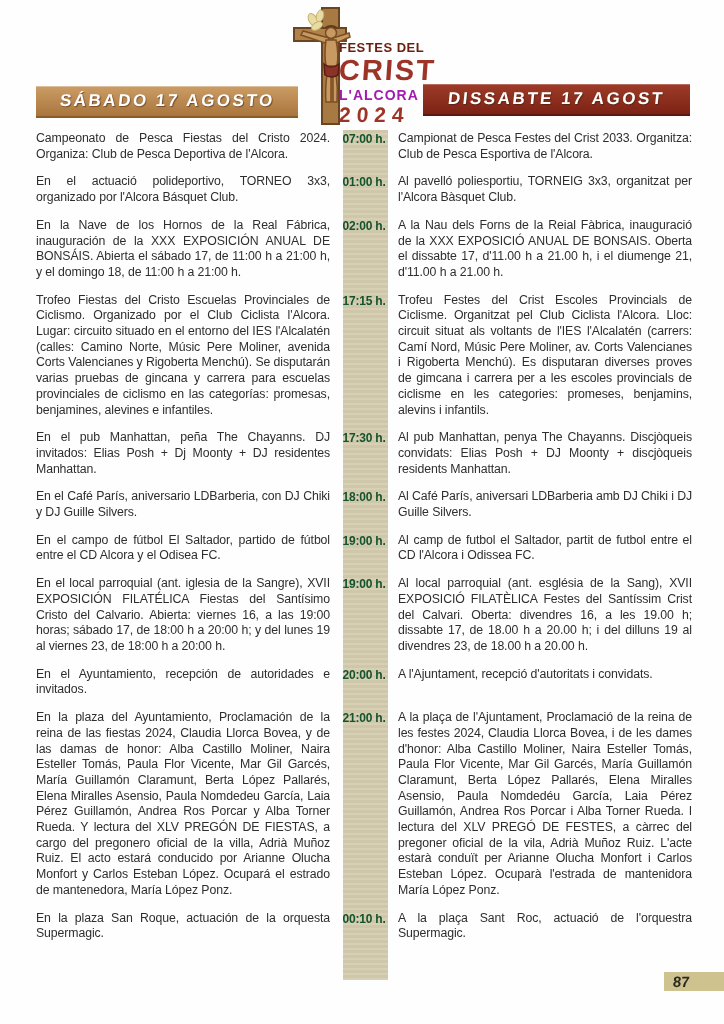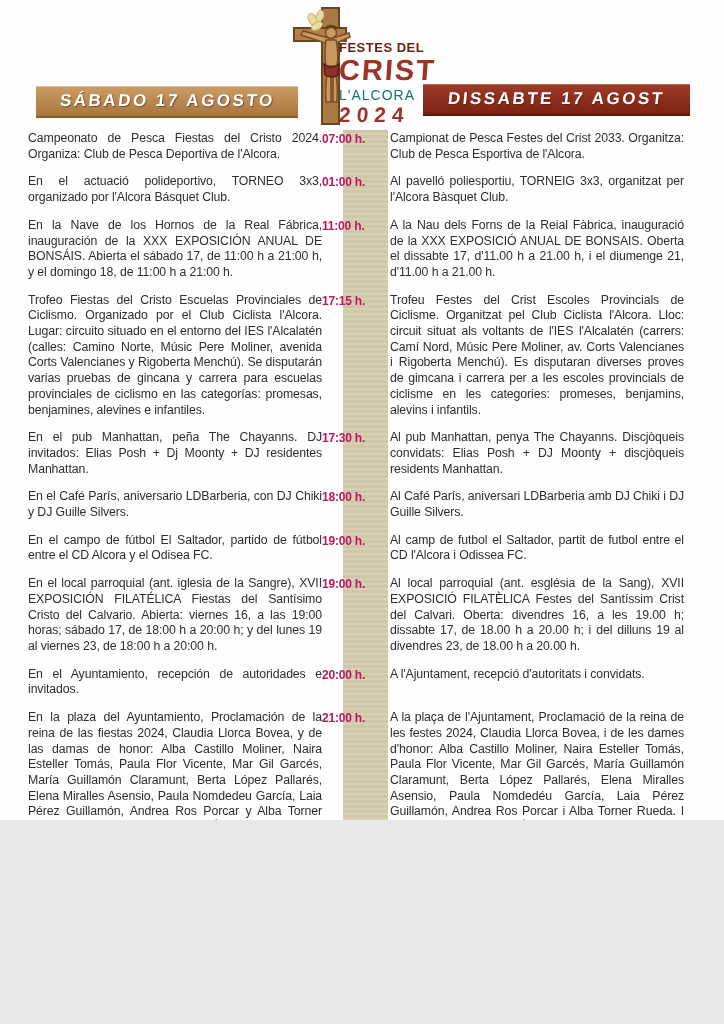--- a/index.html
+++ b/index.html
@@ -1,17 +1,17 @@
 <!DOCTYPE html>
 <html lang="es"><head>
 <meta charset="utf-8">
 <style>
   html,body{margin:0;padding:0;background:#e8e8e8;}
   .page{
-    position:relative;width:724px;height:820px;margin:0 auto;
+    position:relative;width:724px;height:1024px;margin:0 auto;
     background:#fefefe;overflow:hidden;
     font-family:"Liberation Sans",sans-serif;color:#2e2e2e;
   }
   
   .banner{
     position:absolute;height:30px;display:flex;align-items:center;justify-content:center;
     color:#fff;font-weight:bold;font-size:17px;letter-spacing:2.5px;
     text-shadow:1px 1px 1px rgba(60,30,10,.55);
     transform-origin:center;white-space:nowrap;
   }
@@ -24,40 +24,40 @@
   .banner-right{
     left:423px;top:84px;width:267px;
     background:linear-gradient(#9e3b28,#7c2315);
     border-bottom:2px solid #5c180e;box-shadow:inset 0 1px 0 rgba(255,255,255,.25);
   }
   .logo{position:absolute;left:293px;top:4px;width:132px;height:124px;}
   .logo svg{position:absolute;left:0;top:0;}
   .logo-text{position:absolute;left:46px;top:37px;line-height:1;white-space:nowrap;}
   .logo-line1{font-size:13px;font-weight:bold;color:#6b2012;letter-spacing:.5px;}
   .logo-line2{font-size:29px;font-weight:bold;color:#9c3427;letter-spacing:2px;margin-top:2px;transform:skewX(-4deg);}
-  .logo-line3{font-size:14px;font-weight:normal;color:#0f766e;letter-spacing:1px;margin-top:3px;}
+  .logo-line3{font-size:14px;font-weight:bold;color:#a21caf;letter-spacing:1px;margin-top:3px;}
   .logo-line4{font-size:21px;font-weight:bold;color:#9c3427;letter-spacing:6px;margin-top:2px;transform:skewX(-4deg);}
   
   .time-strip{
     position:absolute;left:343px;top:130px;width:45px;height:850px;
     background:#d3cbad;
     background-image:repeating-linear-gradient(0deg,rgba(255,255,255,.10) 0 2px,rgba(0,0,0,.02) 2px 5px);
   }
   
   .schedule{
-    position:absolute;left:28px;top:131px;width:656px;
+    position:absolute;left:36px;top:131px;width:656px;
     display:grid;grid-template-columns:294px 68px 294px;row-gap:12px;
   }
   .schedule .row{display:contents;}
   .ev{
     margin:0;font-size:12.3px;line-height:15.7px;text-align:justify;
     letter-spacing:-.1px;color:#2e2e2e;
   }
   .time{
-    font-weight:bold;font-size:12px;color:#be185d;
+    font-weight:bold;font-size:12px;color:#14532d;text-align:center;
     padding-top:1px;letter-spacing:-.2px;white-space:nowrap;
   }
   
   .page-number{
     position:absolute;left:664px;top:972px;width:60px;height:19px;
     background:#cec28e;color:#2b2a20;font-weight:bold;font-size:15px;
     line-height:19px;padding-left:9px;box-sizing:border-box;
   }
   .page-number span{transform:skewX(-5deg);display:inline-block;}
 </style>
@@ -116,21 +116,21 @@
     </div>
 
     <div class="row">
       <p class="ev" lang="es">En el actuació polideportivo, TORNEO 3x3, organizado por l'Alcora Básquet Club.</p>
       <div class="time">01:00 h.</div>
       <p class="ev" lang="ca">Al pavelló poliesportiu, TORNEIG 3x3, organitzat per l'Alcora Bàsquet Club.</p>
     </div>
 
     <div class="row">
       <p class="ev" lang="es">En la Nave de los Hornos de la Real Fábrica, inauguración de la XXX EXPOSICIÓN ANUAL DE BONSÁIS. Abierta el sábado 17, de 11:00 h a 21:00 h, y el domingo 18, de 11:00 h a 21:00 h.</p>
-      <div class="time">11:00 h.</div>
+      <div class="time">02:00 h.</div>
       <p class="ev" lang="ca">A la Nau dels Forns de la Reial Fàbrica, inauguració de la XXX EXPOSICIÓ ANUAL DE BONSAIS. Oberta el dissabte 17, d'11.00 h a 21.00 h, i el diumenge 21, d'11.00 h a 21.00 h.</p>
     </div>
 
     <div class="row">
       <p class="ev" lang="es">Trofeo Fiestas del Cristo Escuelas Provinciales de Ciclismo. Organizado por el Club Ciclista l'Alcora. Lugar: circuito situado en el entorno del IES l'Alcalatén (calles: Camino Norte, Músic Pere Moliner, avenida Corts Valencianes y Rigoberta Menchú). Se disputarán varias pruebas de gincana y carrera para escuelas provinciales de ciclismo en las categorías: promesas, benjamines, alevines e infantiles.</p>
       <div class="time">17:15 h.</div>
       <p class="ev" lang="ca">Trofeu Festes del Crist Escoles Provincials de Ciclisme. Organitzat pel Club Ciclista l'Alcora. Lloc: circuit situat als voltants de l'IES l'Alcalatén (carrers: Camí Nord, Músic Pere Moliner, av. Corts Valencianes i Rigoberta Menchú). Es disputaran diverses proves de gimcana i carrera per a les escoles provincials de ciclisme en les categories: promeses, benjamins, alevins i infantils.</p>
     </div>
 
     <div class="row">

